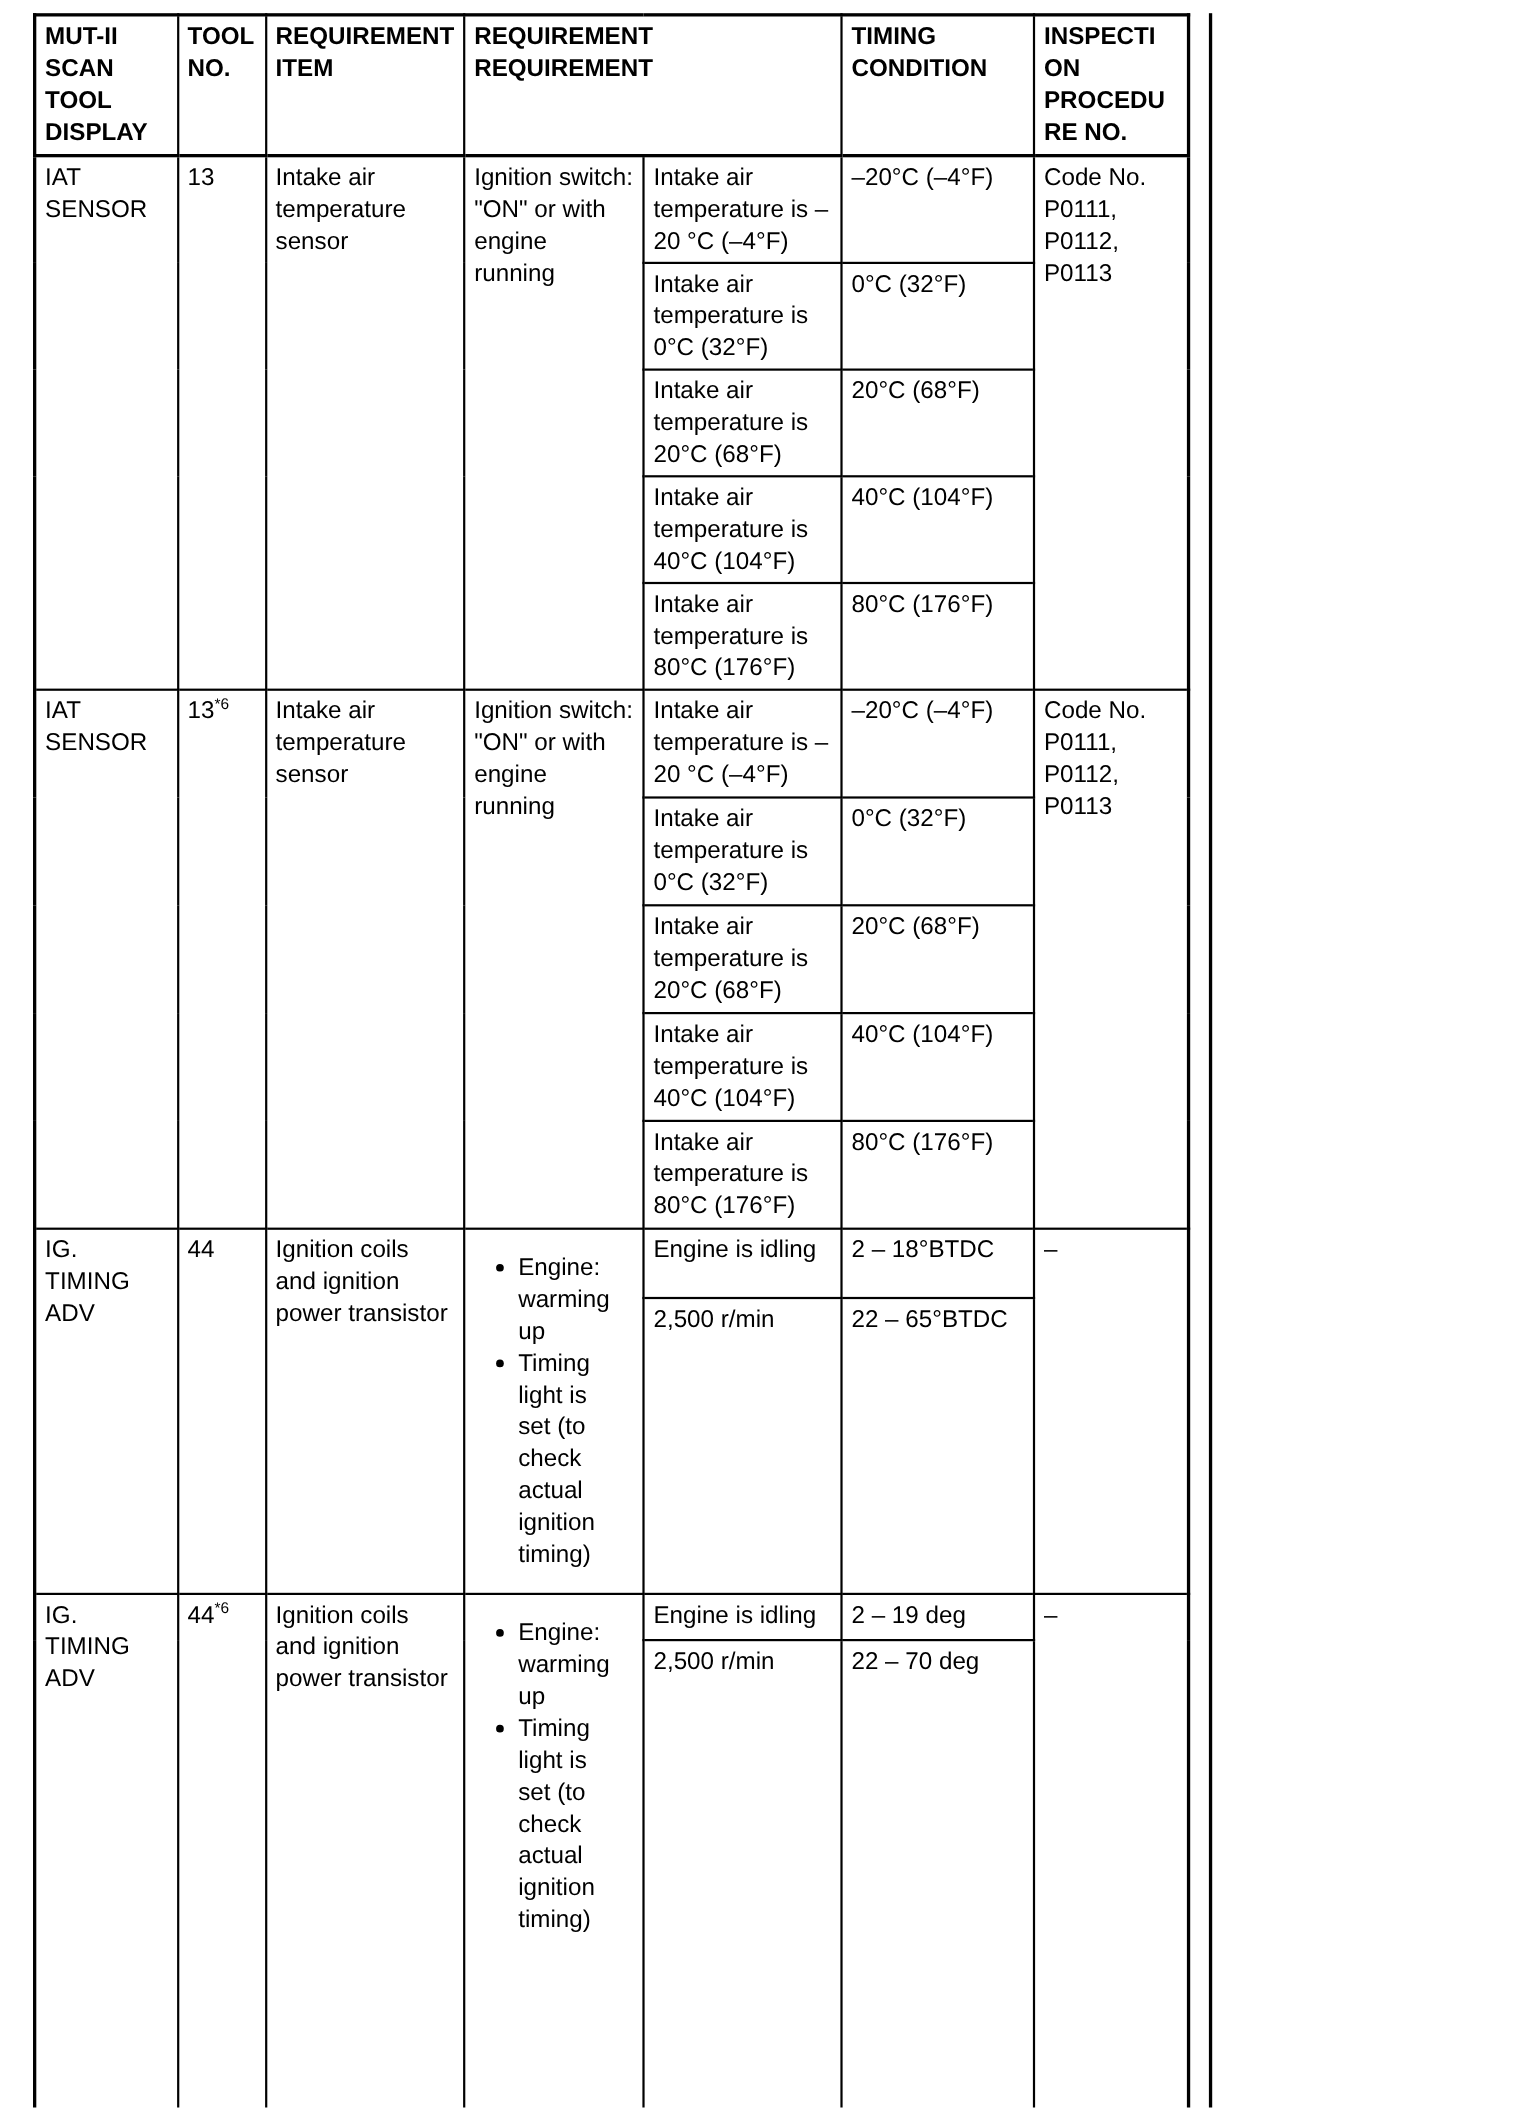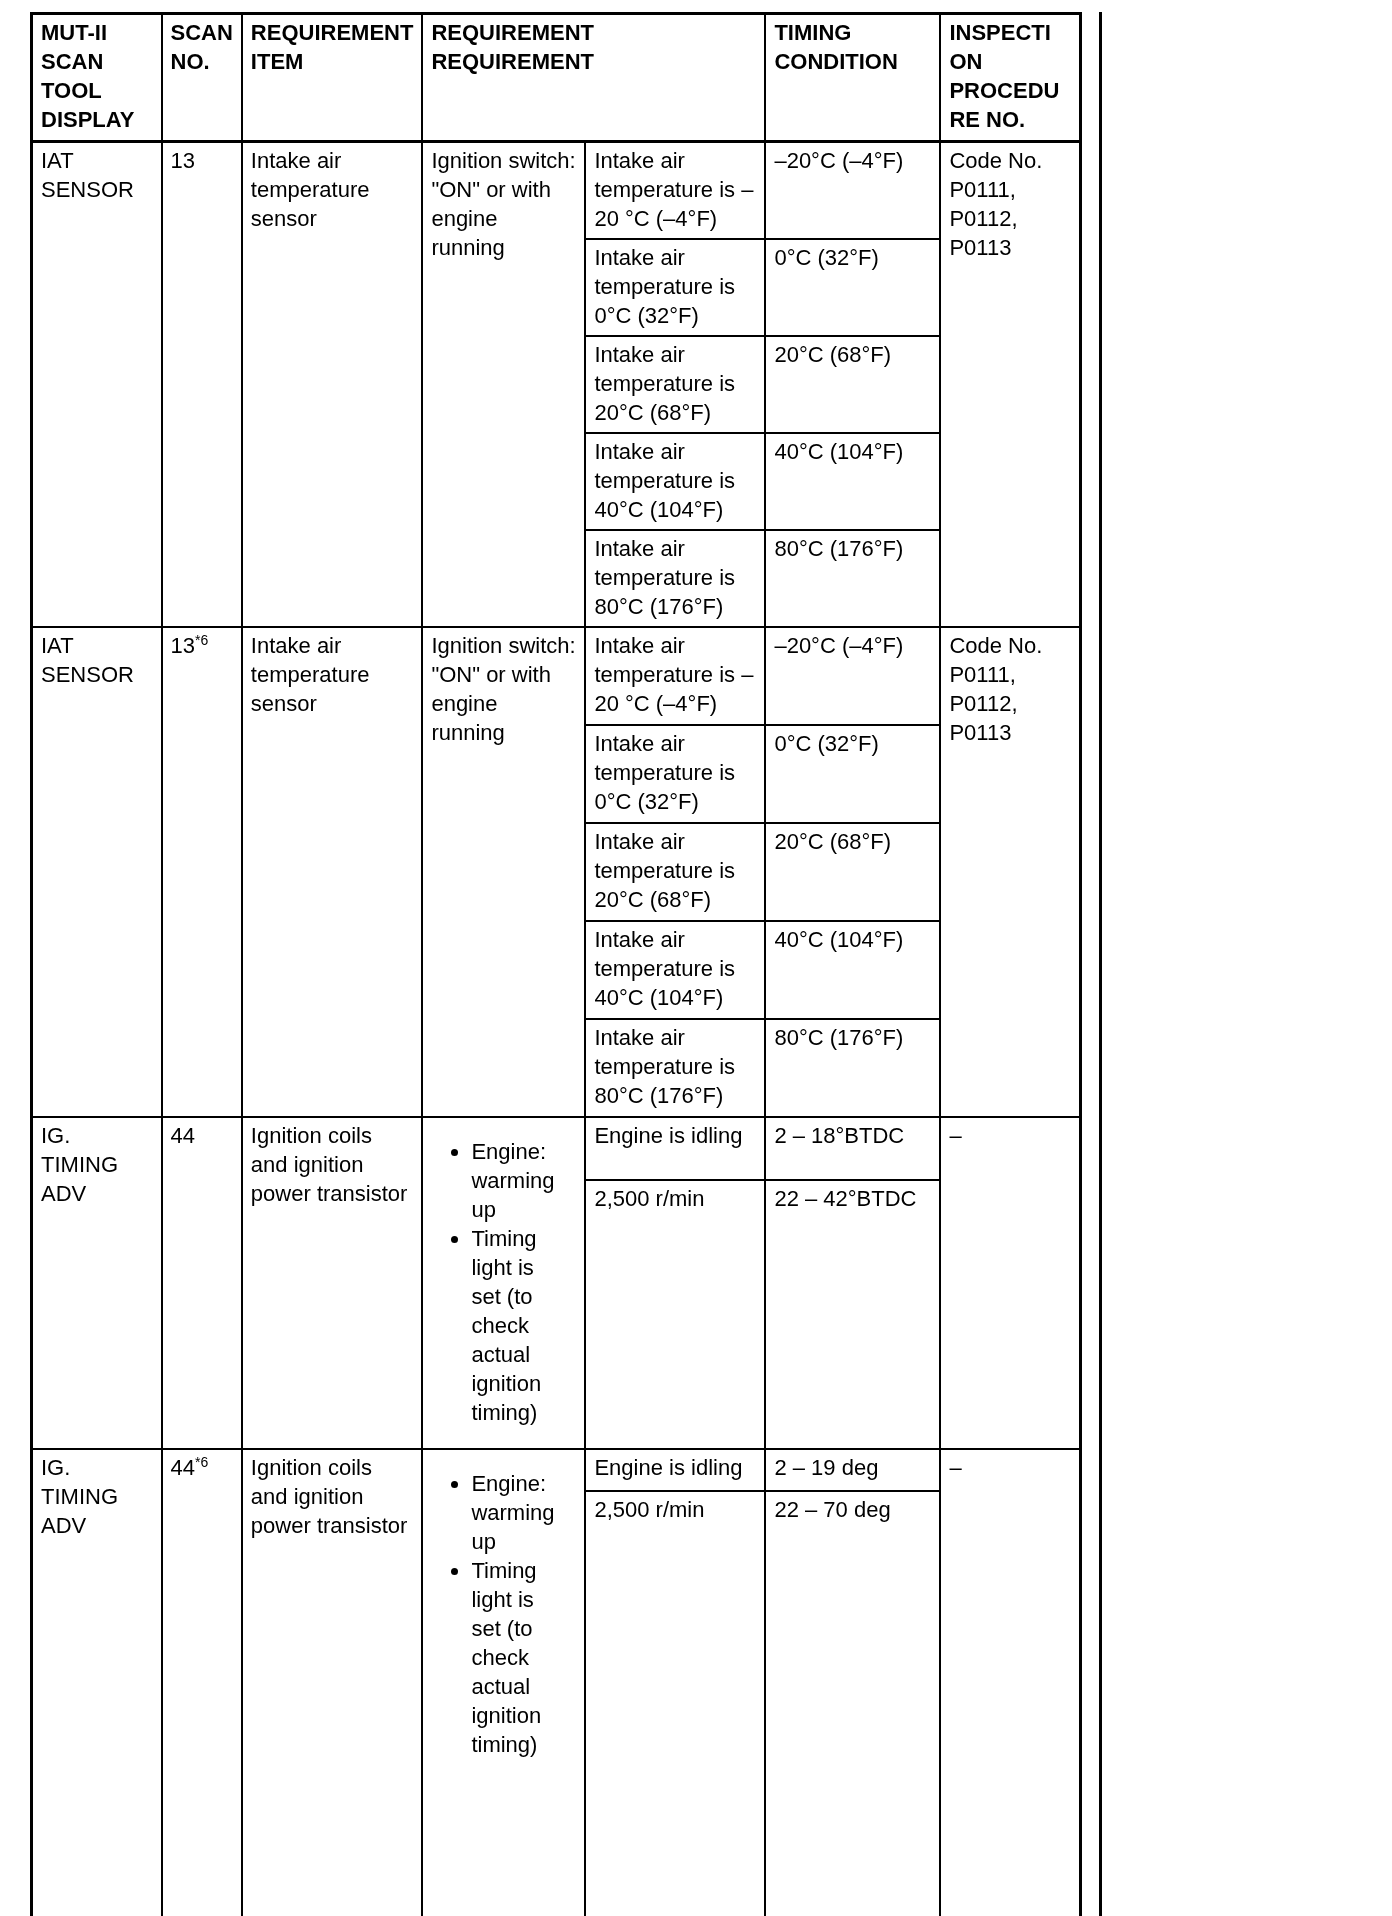--- a/index.html
+++ b/index.html
@@ -74,21 +74,21 @@
       <col style="width:80px">
       <col style="width:175px">
       <col style="width:163px">
       <col style="width:180px">
       <col style="width:175px">
       <col style="width:140px">
     </colgroup>
     <thead>
       <tr class="hHead">
         <th>MUT-II SCAN TOOL DISPLAY</th>
-        <th>SCAN NO.</th>
+        <th>TOOL NO.</th>
         <th>REQUIREMENT ITEM</th>
         <th colspan="2">REQUIREMENT REQUIREMENT</th>
         <th>TIMING CONDITION</th>
         <th class="pre">INSPECTI
 ON
 PROCEDU
 RE NO.</th>
       </tr>
     </thead>
     <tbody>
@@ -158,21 +158,21 @@
             <li>Engine: warming up</li>
             <li>Timing light is set (to check actual ignition timing)</li>
           </ul>
         </td>
         <td>Engine is idling</td>
         <td>2 – 18°BTDC</td>
         <td rowspan="2">–</td>
       </tr>
       <tr class="h181">
         <td>2,500 r/min</td>
-        <td>22 – 42°BTDC</td>
+        <td>22 – 65°BTDC</td>
       </tr>
 
       <tr class="h42">
         <td rowspan="2" class="pre">IG.
 TIMING
 ADV</td>
         <td rowspan="2"><span>44</span><sup class="item-sup">*6</sup></td>
         <td rowspan="2">Ignition coils and ignition power transistor</td>
         <td rowspan="2">
           <ul class="req-list">

